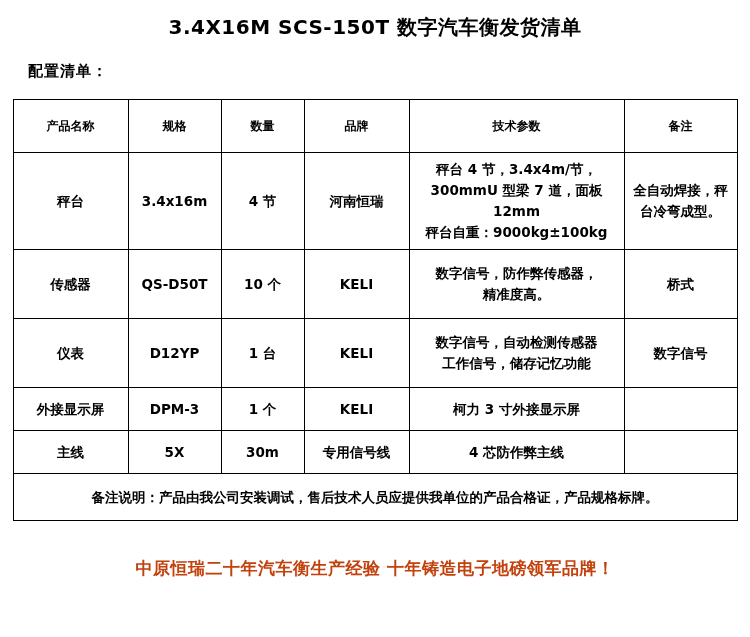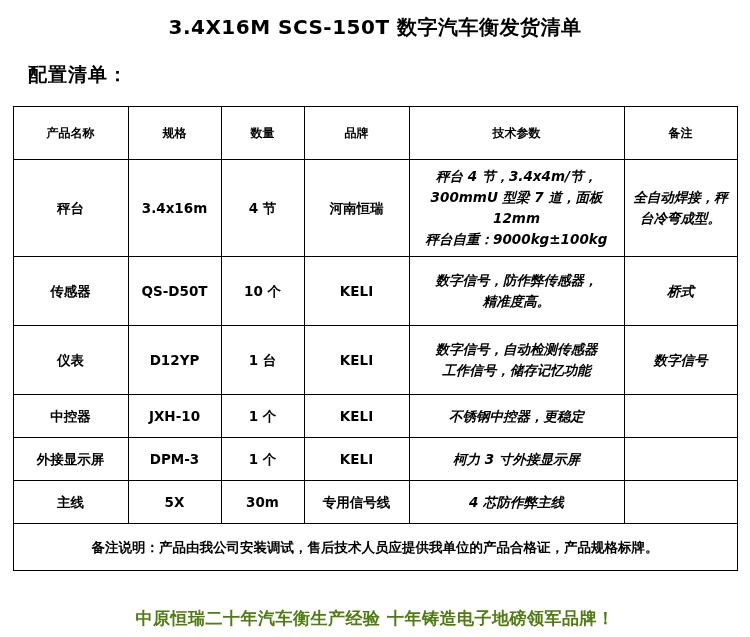--- a/index.html
+++ b/index.html
@@ -25,21 +25,21 @@
   .doc-title {
     text-align: center;
     font-size: 20px;
     font-weight: bold;
     letter-spacing: 0.5px;
     margin-top: 14px;
     margin-bottom: 0;
     line-height: 1.3;
   }
   .subtitle {
-    font-size: 19px;
+    font-size: 15px;
     font-weight: bold;
     margin: 22px 0 0 28px;
     letter-spacing: 1px;
   }
   table.spec {
     border-collapse: collapse;
     width: 694px;
     margin: 18px auto 0 auto;
     table-layout: fixed;
   }
@@ -58,21 +58,20 @@
   }
   .col-name   { width: 110px; }
   .col-spec   { width: 88px; margin-left: 20px; }
   .col-qty    { width: 78px; }
   .col-brand  { width: 100px; }
   .col-tech   { width: 210px; }
   .col-remark { width: 108px; }
 
   .cell-multi {
     white-space: pre-line;
-    font-style: italic;
   }
   .row-tall td {
     height: 88px;
   }
   .row-mid td {
     height: 60px;
   }
   .row-short td {
     height: 34px;
   }
@@ -136,28 +135,20 @@
       <tr class="row-mid">
         <td>仪表</td>
         <td>D12YP</td>
         <td>1 台</td>
         <td>KELI</td>
         <td class="cell-multi">数字信号，自动检测传感器
 工作信号，储存记忆功能</td>
         <td class="cell-multi">数字信号</td>
       </tr>
       <tr class="row-short">
-        <td>中控器</td>
-        <td>JXH-10</td>
-        <td>1 个</td>
-        <td>KELI</td>
-        <td class="cell-multi">不锈钢中控器，更稳定</td>
-        <td class="cell-multi"></td>
-      </tr>
-      <tr class="row-short">
         <td>外接显示屏</td>
         <td>DPM-3</td>
         <td>1 个</td>
         <td>KELI</td>
         <td class="cell-multi">柯力 3 寸外接显示屏</td>
         <td class="cell-multi"></td>
       </tr>
       <tr class="row-short">
         <td>主线</td>
         <td>5X</td>
@@ -165,15 +156,15 @@
         <td>专用信号线</td>
         <td class="cell-multi">4 芯防作弊主线</td>
         <td class="cell-multi"></td>
       </tr>
       <tr class="note-row">
         <td colspan="6">备注说明：产品由我公司安装调试，售后技术人员应提供我单位的产品合格证，产品规格标牌。</td>
       </tr>
     </tbody>
   </table>
 
-  <div class="footer-slogan" style="color: #4d7c0f;">中原恒瑞二十年汽车衡生产经验 十年铸造电子地磅领军品牌！</div>
+  <div class="footer-slogan" style="color: #c2410c;">中原恒瑞二十年汽车衡生产经验 十年铸造电子地磅领军品牌！</div>
 
 </div>
 
 </body></html>

